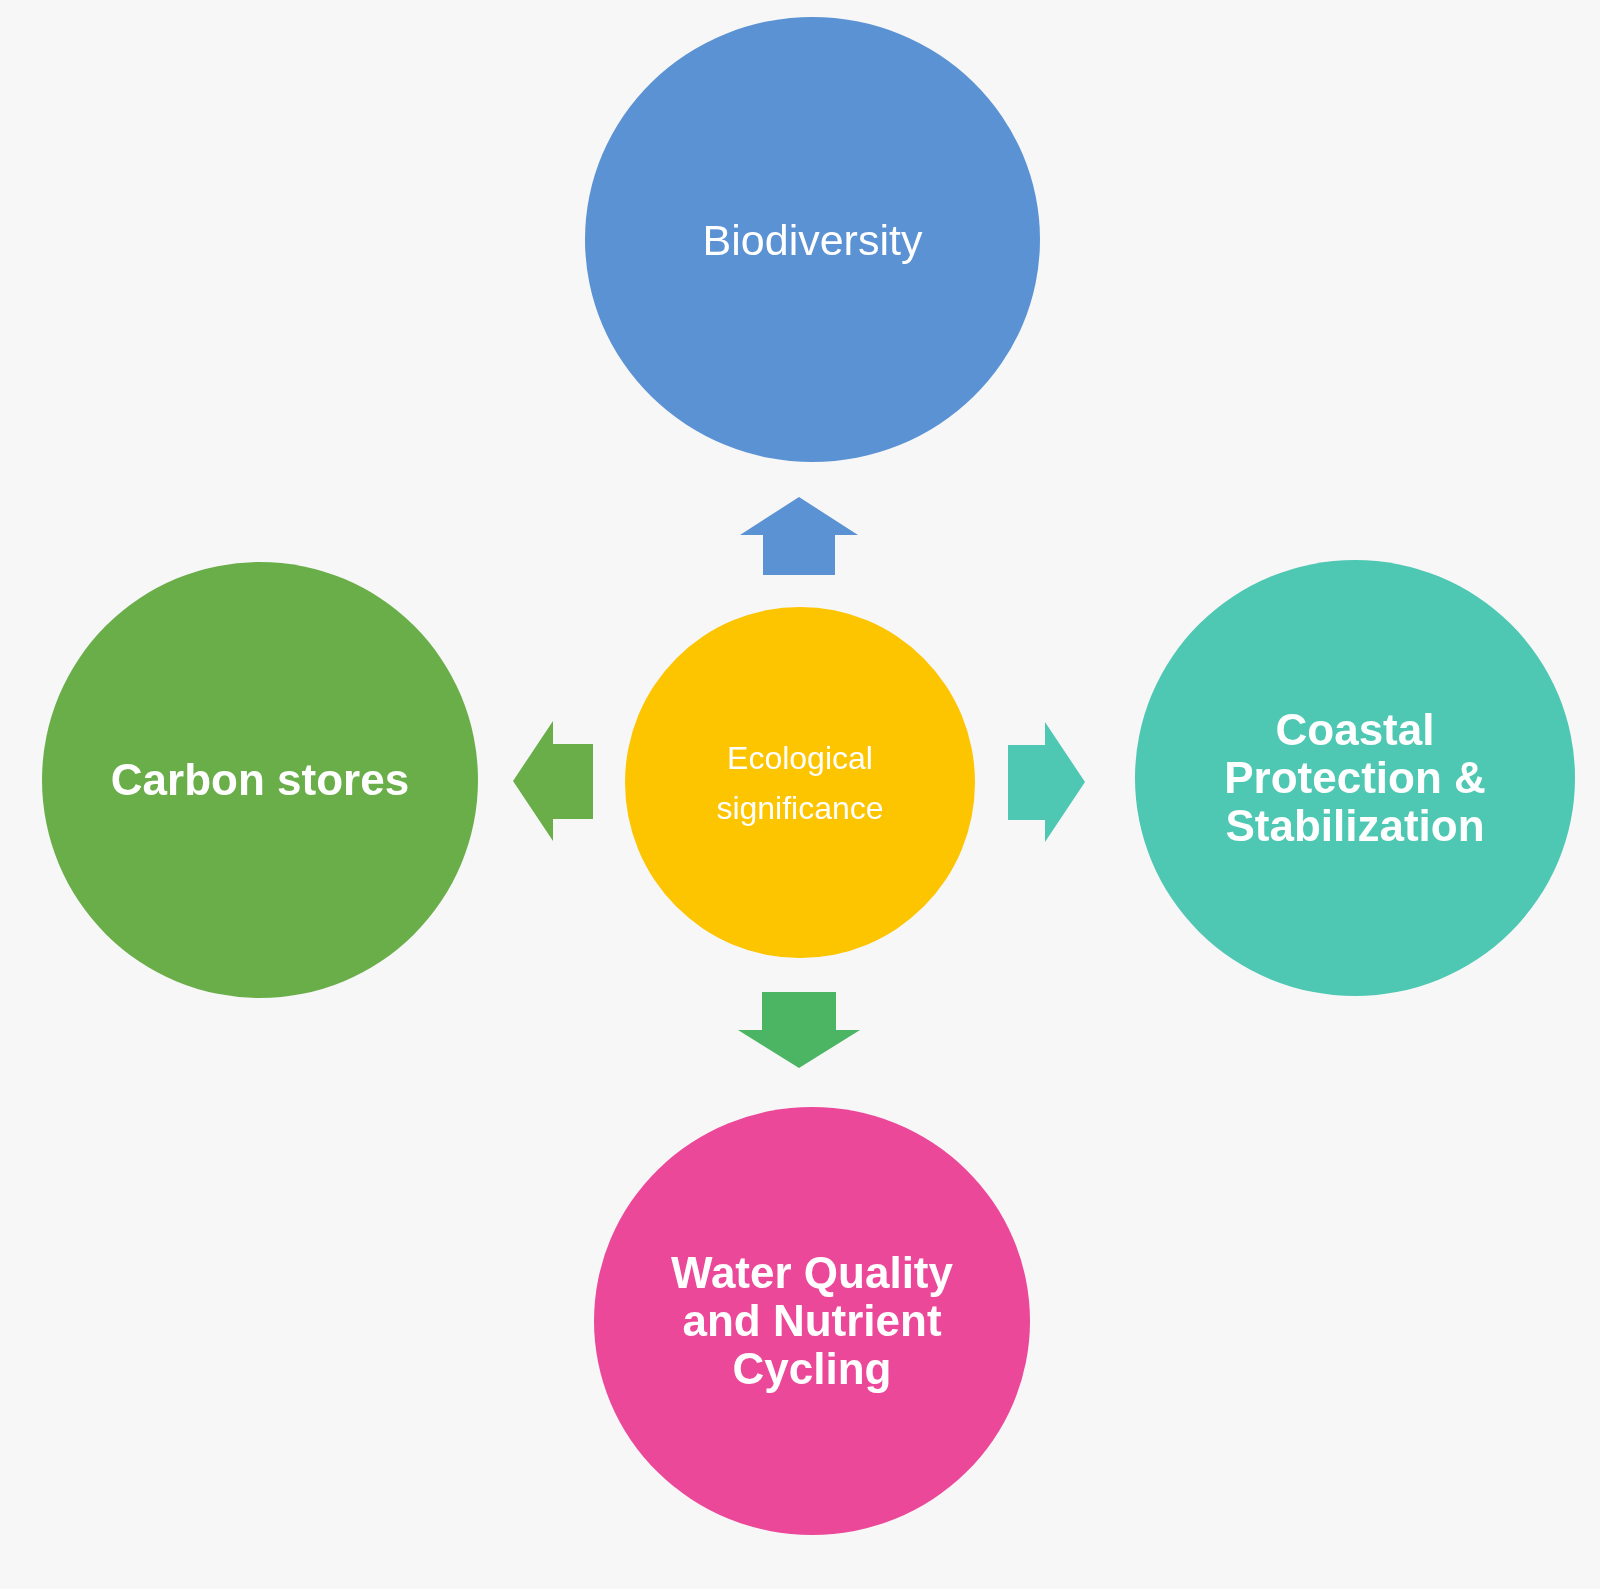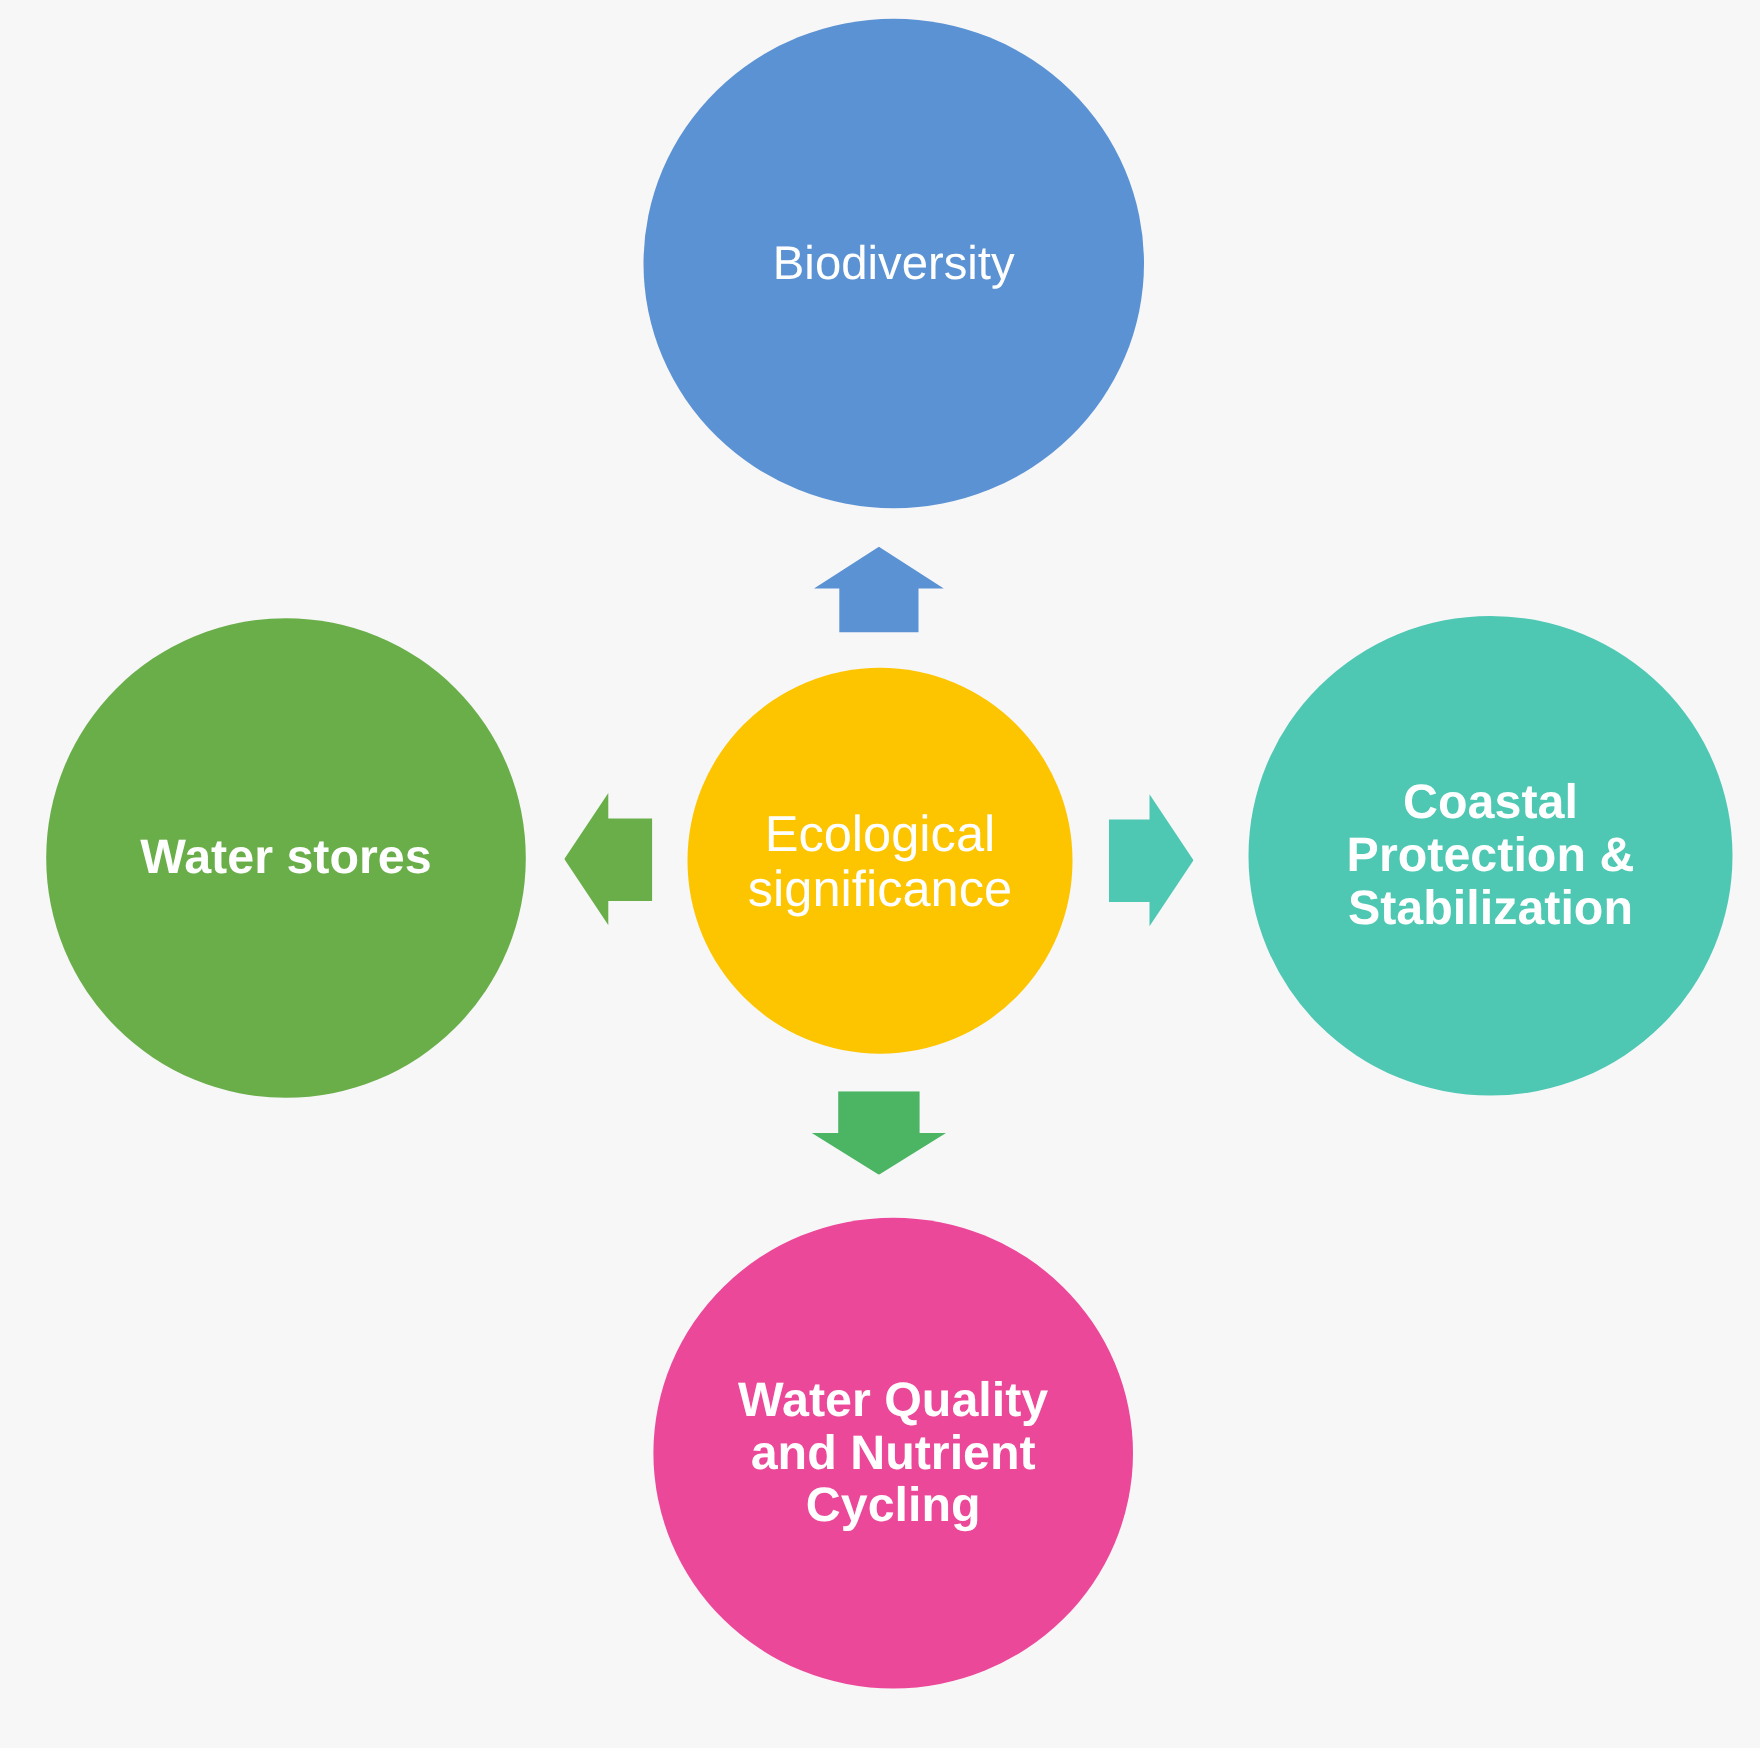--- a/index.html
+++ b/index.html
@@ -29,21 +29,21 @@
     text-align: center;
     white-space: pre-line;
   }
   .label-regular {
     font-weight: 400;
     font-size: 43px;
     line-height: 52px;
   }
   .label-center {
     font-weight: 400;
-    font-size: 46px;
+    font-size: 32px;
     line-height: 50px;
   }
   .label-bold {
     font-weight: 700;
     font-size: 44px;
     line-height: 48px;
   }
   .node-top    { left: 585px;  top: 17px;   width: 455px; height: 445px; }
   .node-center { left: 625px;  top: 607px;  width: 350px; height: 351px; }
   .node-left   { left: 42px;   top: 562px;  width: 436px; height: 436px; }
@@ -72,21 +72,21 @@
       <polygon points="59,0 118,38 95,38 95,78 23,78 23,38 0,38" fill="#5b92d3"></polygon>
     </svg>
   </div>
 
   <div class="node node-center" style="background: rgb(253, 196, 0);">
     <div class="node-label label-center">Ecological
 significance</div>
   </div>
 
   <div class="node node-left" style="background: rgb(106, 174, 74);">
-    <div class="node-label label-bold">Water stores</div>
+    <div class="node-label label-bold">Carbon stores</div>
   </div>
 
   <div class="arrow arrow-left">
     <svg viewBox="0 0 80 120" preserveAspectRatio="none">
       <polygon points="0,60 40,0 40,23 80,23 80,98 40,98 40,120" fill="#6aae4a"></polygon>
     </svg>
   </div>
 
   <div class="node node-right" style="background: rgb(78, 199, 179);">
     <div class="node-label label-bold">Coastal

